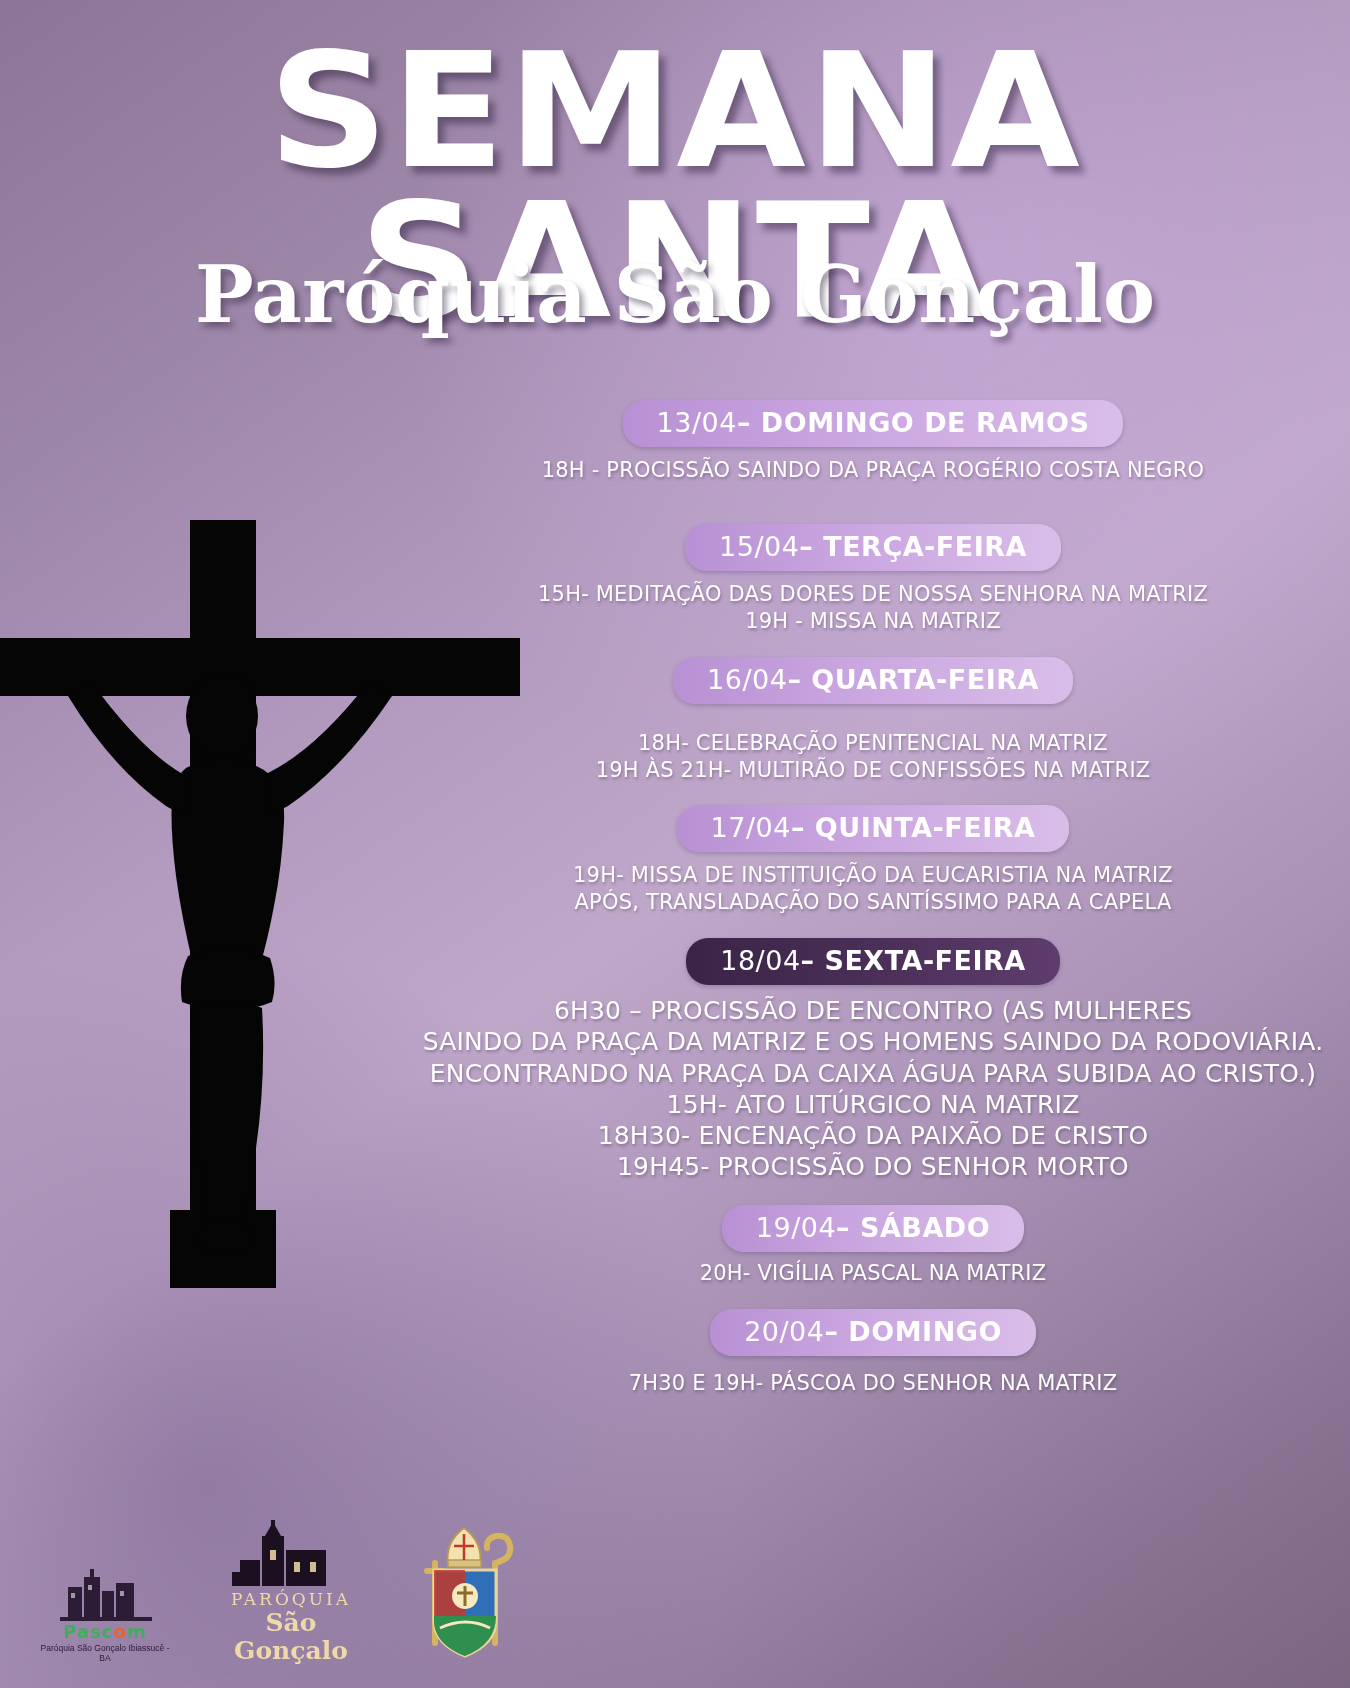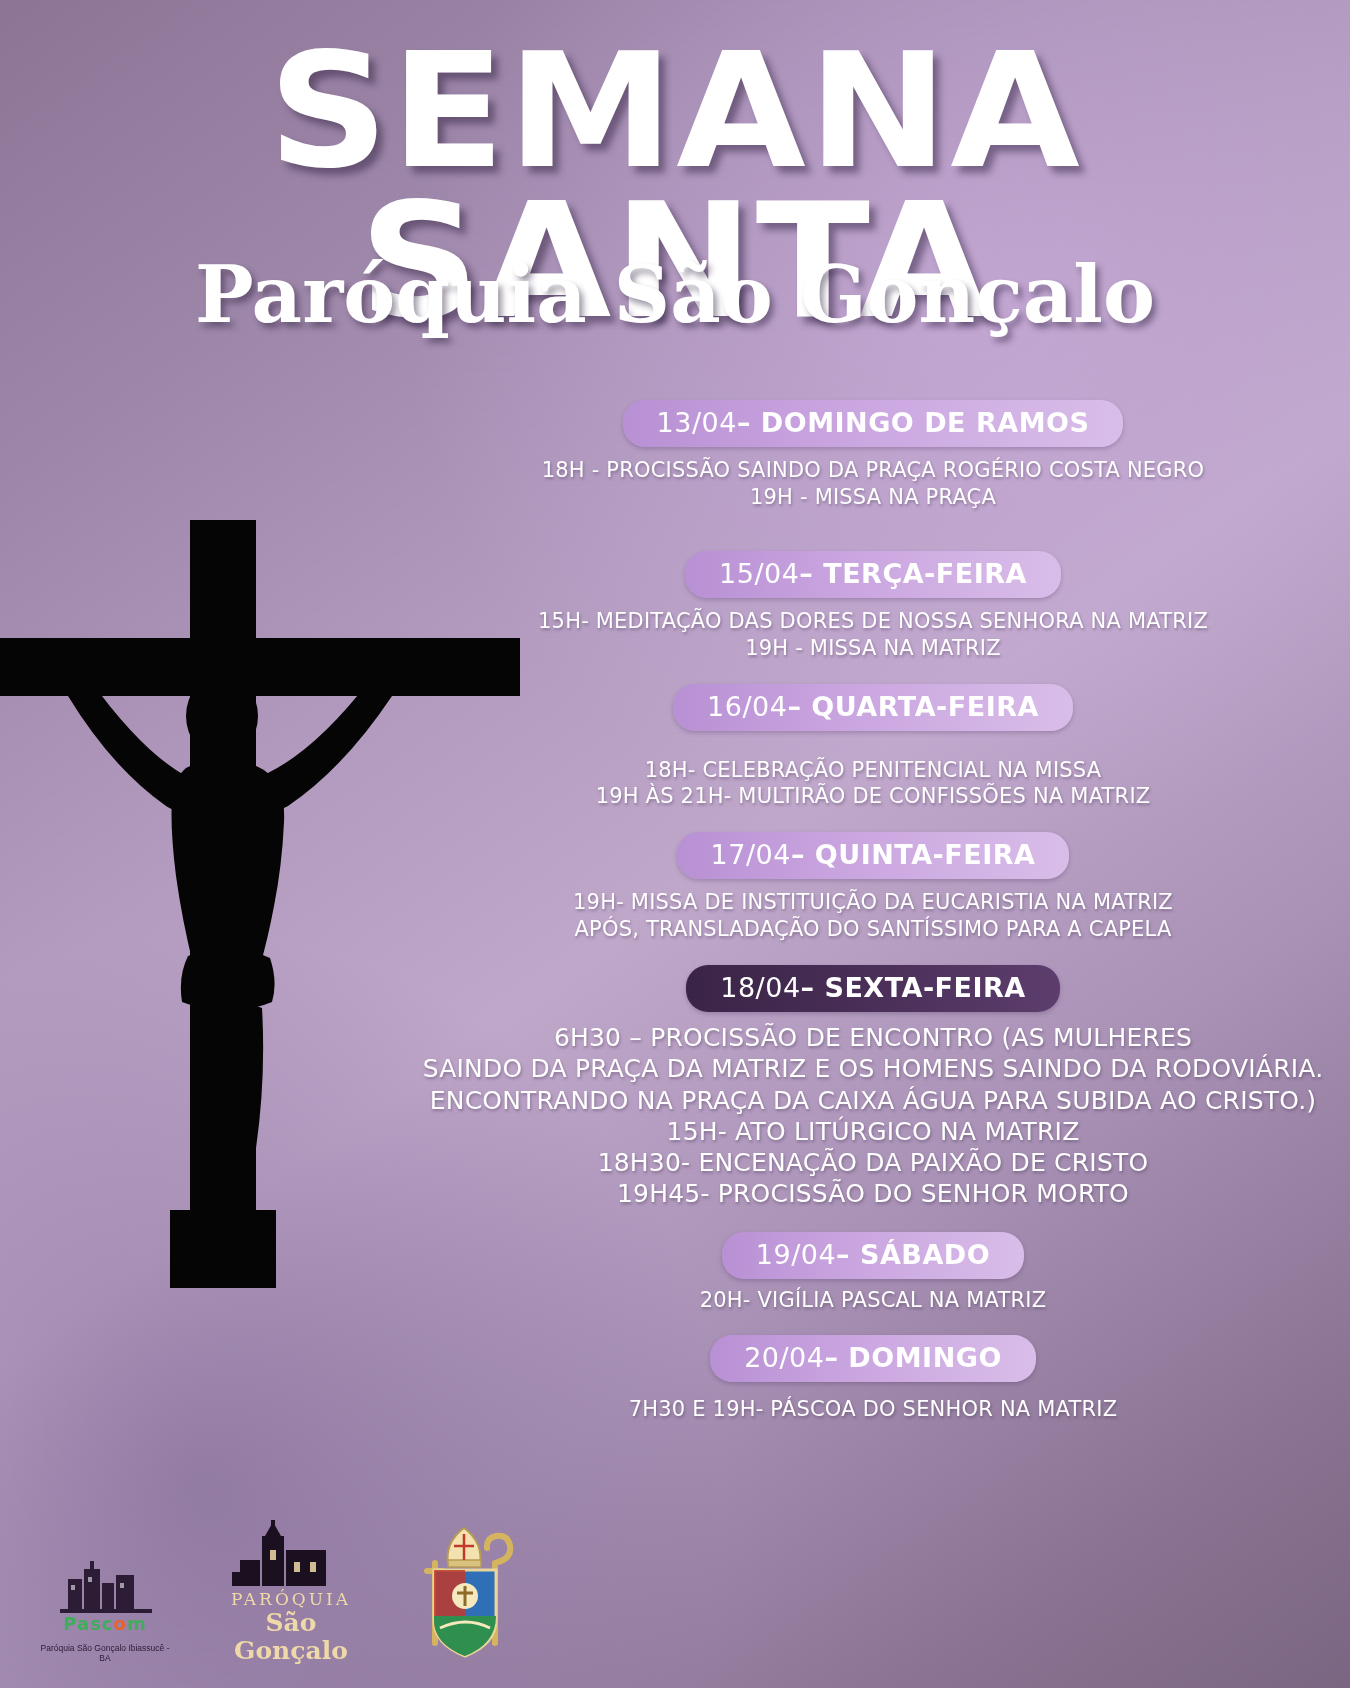--- a/index.html
+++ b/index.html
@@ -125,21 +125,21 @@
     font-size: 18px;
     color: #3fae5a;
     letter-spacing: 1px;
     line-height: 1;
   }
   .logo-pascom .lp-name .o { color: #e8632a; }
   .logo-pascom .lp-sub {
     font-size: 8.5px;
     color: #2c1c36;
     line-height: 1.15;
-    margin-top: 11px;
+    margin-top: 3px;
     font-family: "Liberation Sans", sans-serif;
   }
 
   .logo-par { width: 150px; }
   .logo-par .lpar-art { height: 70px; position: relative; }
   .logo-par .lpar-t1 {
     font-family: "DejaVu Serif", serif;
     font-size: 17px;
     letter-spacing: 3px;
     color: #f0d9a8;
@@ -195,21 +195,20 @@
   </div>
 
   <div class="schedule">
 
     <div class="day-block">
       <div class="day-pill">
         <span class="date">13/04</span><span>– </span><span>DOMINGO DE RAMOS</span>
       </div>
       <div class="events">
         <div>18H - PROCISSÃO SAINDO DA PRAÇA ROGÉRIO COSTA NEGRO</div>
-        <div>19H - MISSA NA PRAÇA</div>
       </div>
     </div>
 
     <div class="sp-1"></div>
 
 
     <div class="sp-1"></div>
 
     <div class="day-block">
       <div class="day-pill">
@@ -221,21 +220,21 @@
       </div>
     </div>
 
     <div class="sp-1"></div>
 
     <div class="day-block">
       <div class="day-pill">
         <span class="date">16/04</span><span>– </span><span>QUARTA-FEIRA</span>
       </div>
       <div class="events" style="margin-top:26px;">
-        <div>18H- CELEBRAÇÃO PENITENCIAL NA MISSA</div>
+        <div>18H- CELEBRAÇÃO PENITENCIAL NA MATRIZ</div>
         <div>19H ÀS 21H- MULTIRÃO DE CONFISSÕES NA MATRIZ</div>
       </div>
     </div>
 
     <div class="sp-1"></div>
 
     <div class="day-block">
       <div class="day-pill">
         <span class="date">17/04</span><span>– </span><span>QUINTA-FEIRA</span>
       </div>

